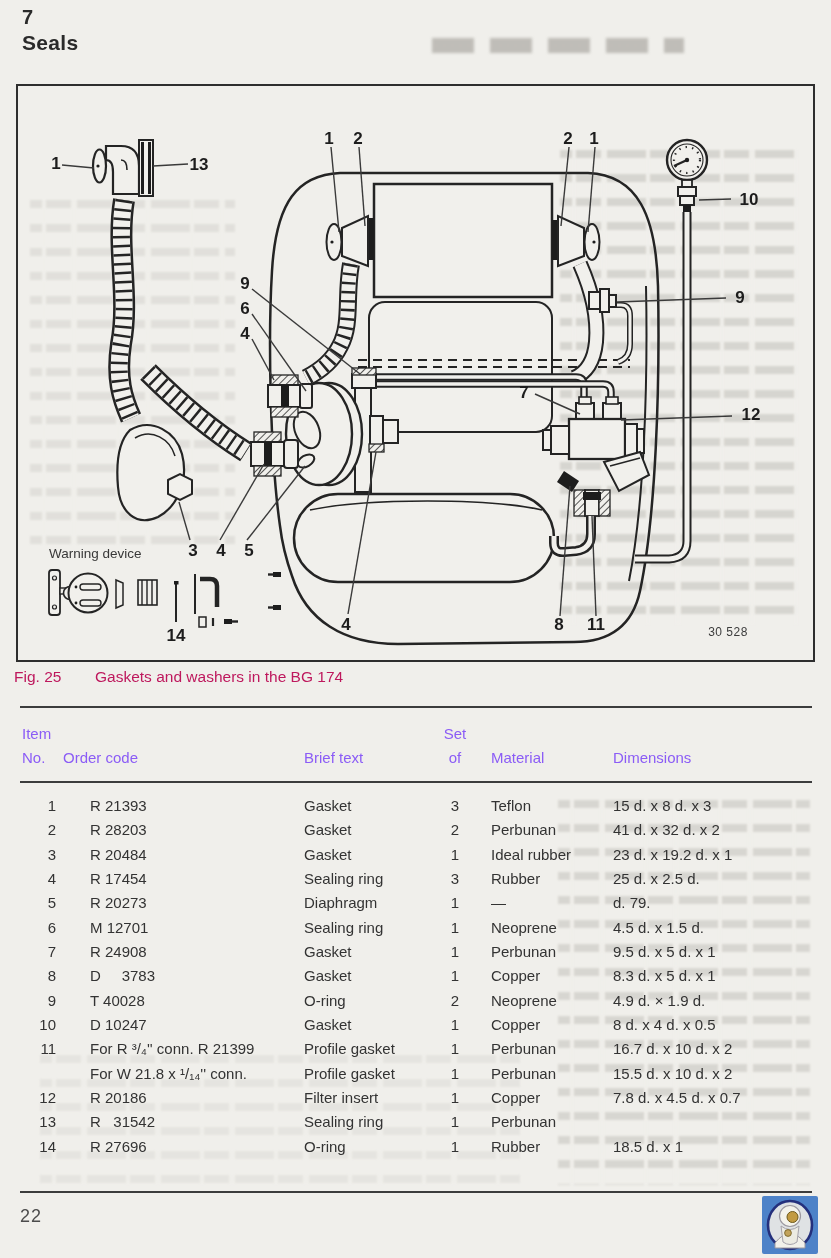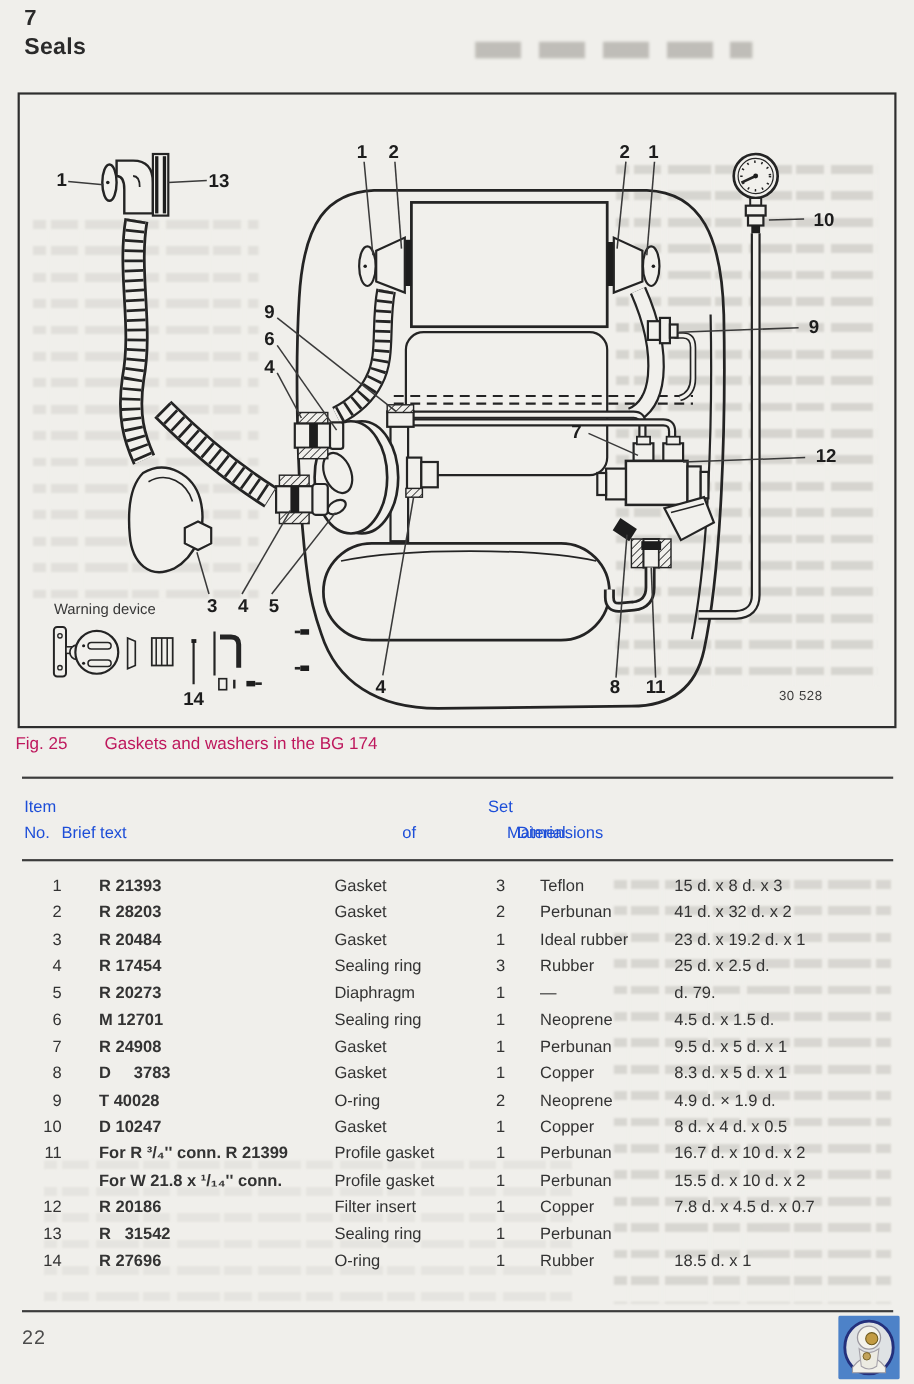--- a/index.html
+++ b/index.html
@@ -43,30 +43,30 @@
   .h-o{stroke:#242424;fill:none;}
   .h-i{stroke:#f1f0ec;fill:none;}
   .h-r{stroke:#242424;fill:none;stroke-dasharray:2.5 6.5;}
   
   .caption{position:absolute;left:14px;top:668px;font-size:15.5px;color:#be185d;display:flex;}
   .caption .fig-label{width:81px;}
   
   .rule{position:absolute;left:20px;width:792px;background:#3c3c3c;height:1.5px;}
   
   .tgrid{display:grid;grid-template-columns:34px 248px 136px 30px 143px 1fr;}
-  .thead{position:absolute;left:22px;top:722px;width:789px;font-size:15px;color:#1d4ed8;}
+  .thead{position:absolute;left:22px;top:722px;width:789px;font-size:15px;color:#8b5cf6;}
   .thead .tgrid{grid-auto-rows:24px;}
   .h-c{line-height:24px;}
   .h-set{text-align:center;}
   .h-mat{padding-left:21px;}
   .h-ord{padding-left:7px;}
   .rows{position:absolute;left:22px;top:794px;width:789px;font-size:15px;color:#333;}
   .trow{height:24.35px;line-height:24.35px;}
   .c-no{text-align:right;}
-  .c-ord{padding-left:34px;white-space:pre;font-weight:bold;}
+  .c-ord{padding-left:34px;white-space:pre;}
   .c-set{text-align:center;}
   .c-mat{padding-left:21px;}
   
   .pagenum{position:absolute;left:20px;top:1206px;font-size:18px;color:#4c4c4c;letter-spacing:1px;}
   .logo{position:absolute;left:762px;top:1196px;width:56px;height:58px;}
 </style>
 </head>
 <body>
 
 <div class="ghost-bold" style="left:432px;top:38px;width:252px;"></div>
@@ -300,20 +300,21 @@
 
 <div class="thead">
   <div class="tgrid">
     <span class="h-c">Item</span>
     <span class="h-c h-ord"></span>
       <span class="h-c"></span>
     <span class="h-c h-set">Set</span>
     <span class="h-c h-mat"></span>
       <span class="h-c"></span>
     <span class="h-c">No.</span>
+    <span class="h-c h-ord">Order code</span>
     <span class="h-c">Brief text</span>
     <span class="h-c h-set">of</span>
     <span class="h-c h-mat">Material</span>
     <span class="h-c">Dimensions</span>
   </div>
 </div>
 
 <div class="rule" style="top:781px;"></div>
 
 <div class="rows" id="rows">

